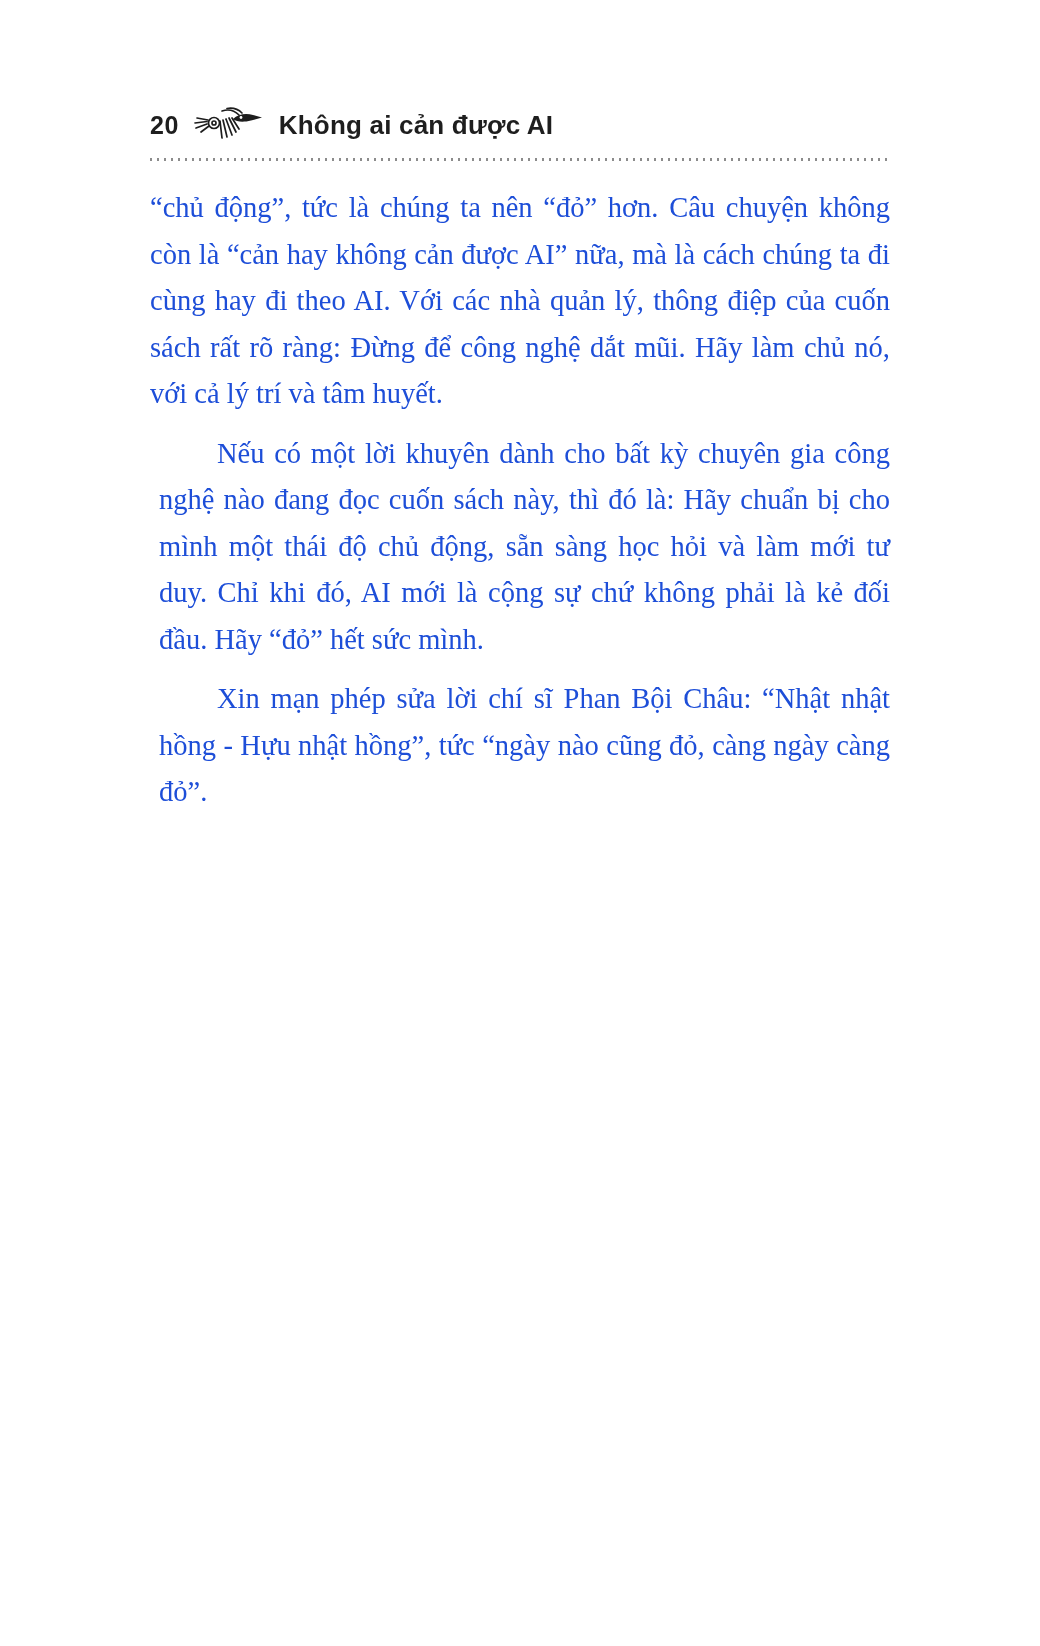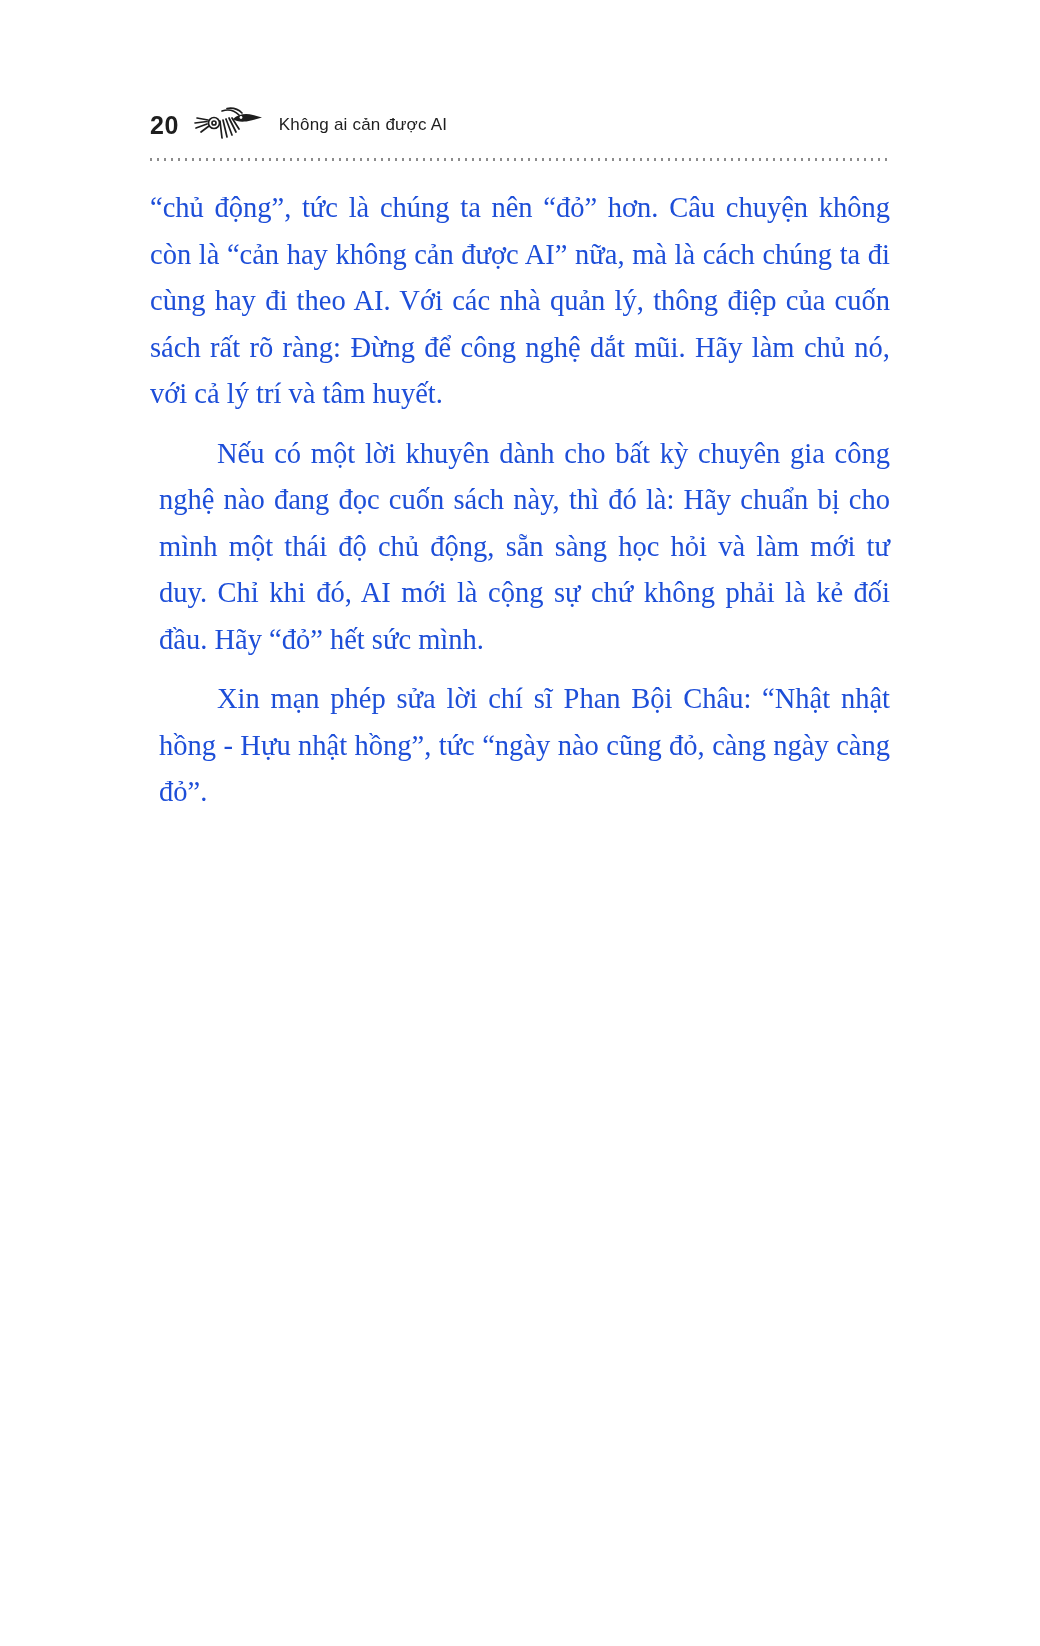--- a/index.html
+++ b/index.html
@@ -26,22 +26,22 @@
     font-size: 25px;
     font-weight: 700;
     letter-spacing: 0.5px;
   }
   .ornament {
     margin: 0 16px 0 14px;
     flex: 0 0 auto;
     display: block;
   }
   .running-title {
-    font-size: 17px;
-    font-weight: 400;
+    font-size: 26px;
+    font-weight: 700;
     letter-spacing: 0.2px;
     white-space: nowrap;
   }
   .dotted-rule {
     margin-top: 14px;
     height: 3px;
     width: 738px;
     background-image: repeating-linear-gradient(
       to right,
       #8c8c8c 0px, #8c8c8c 2.5px,

